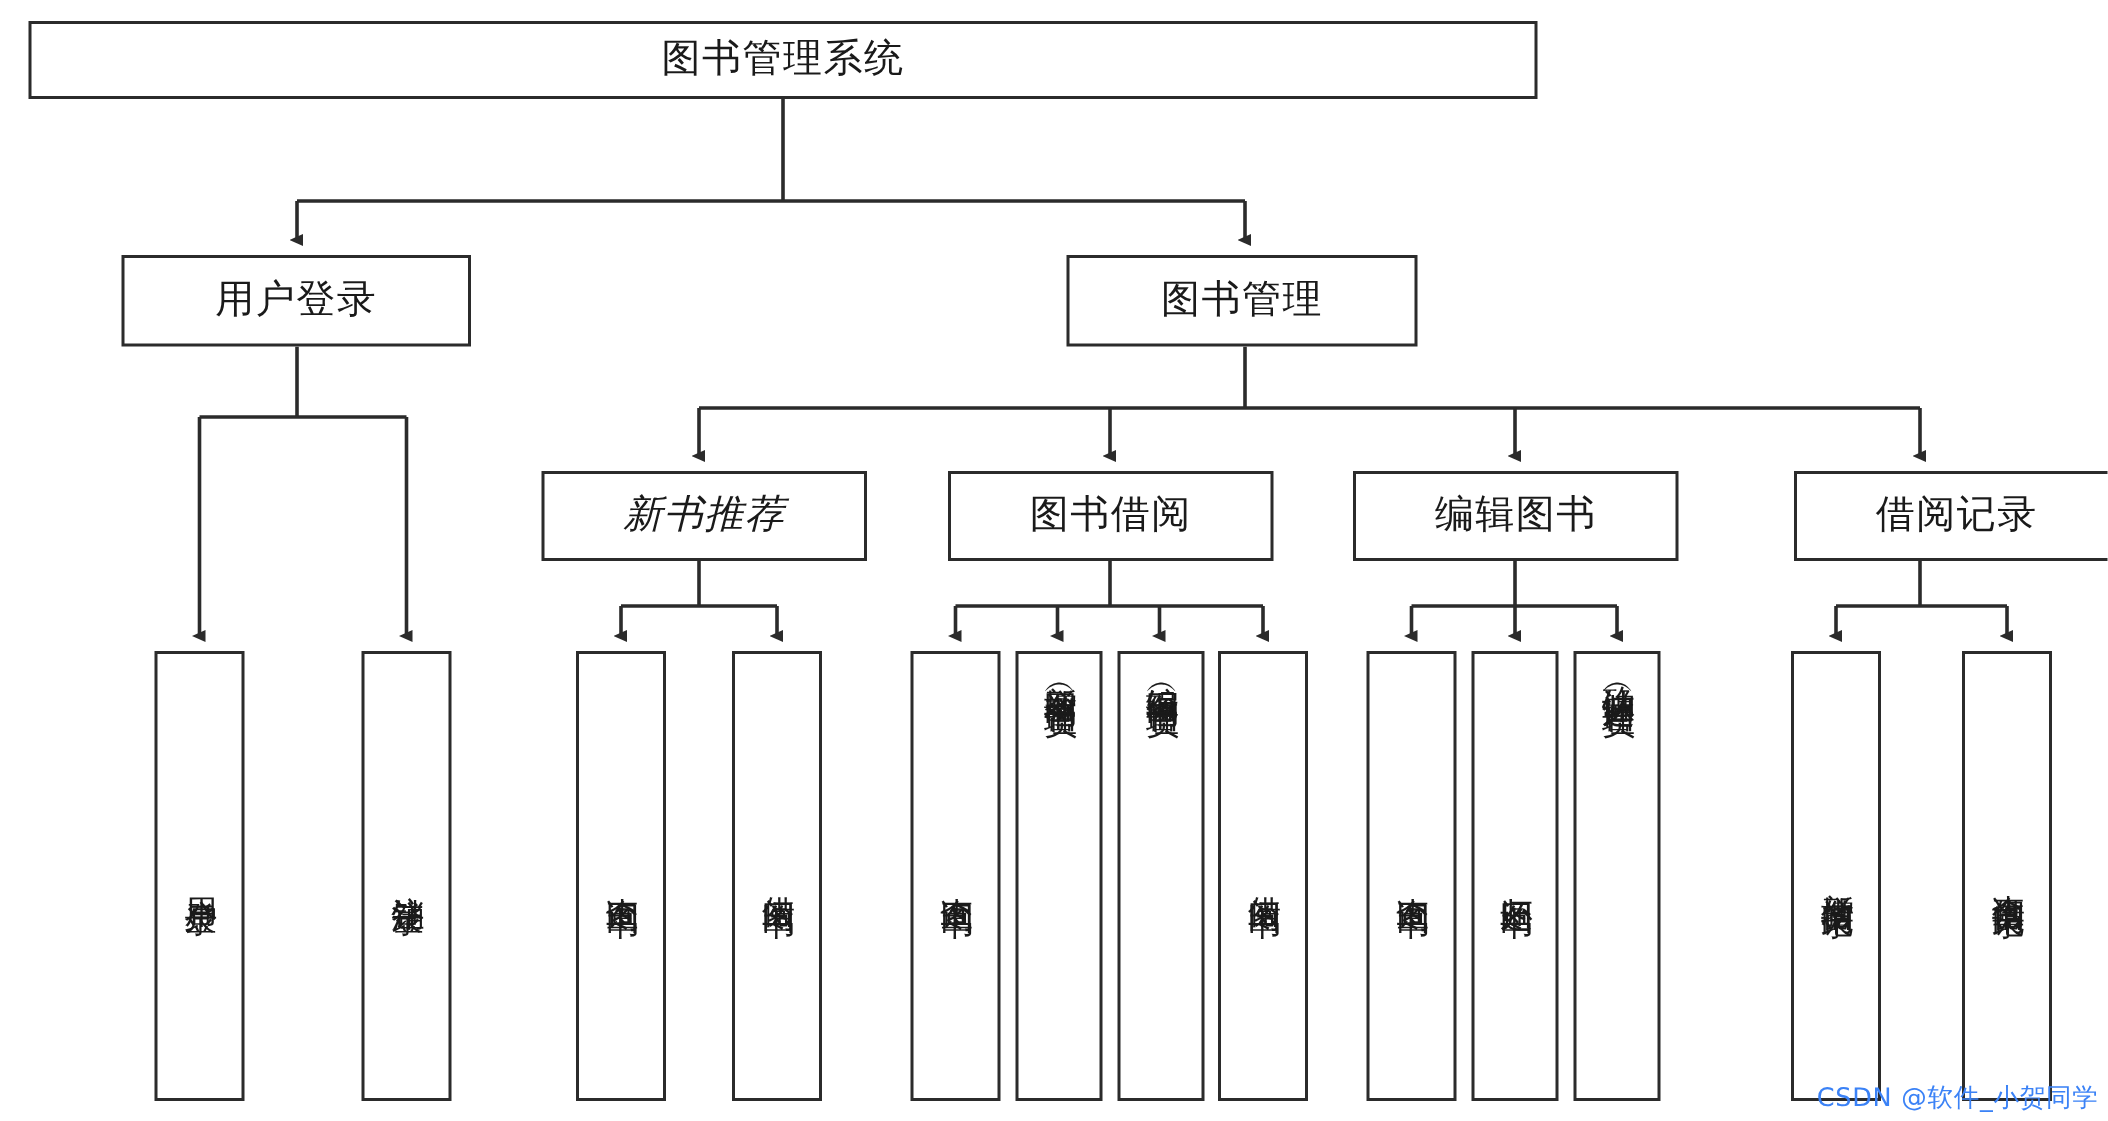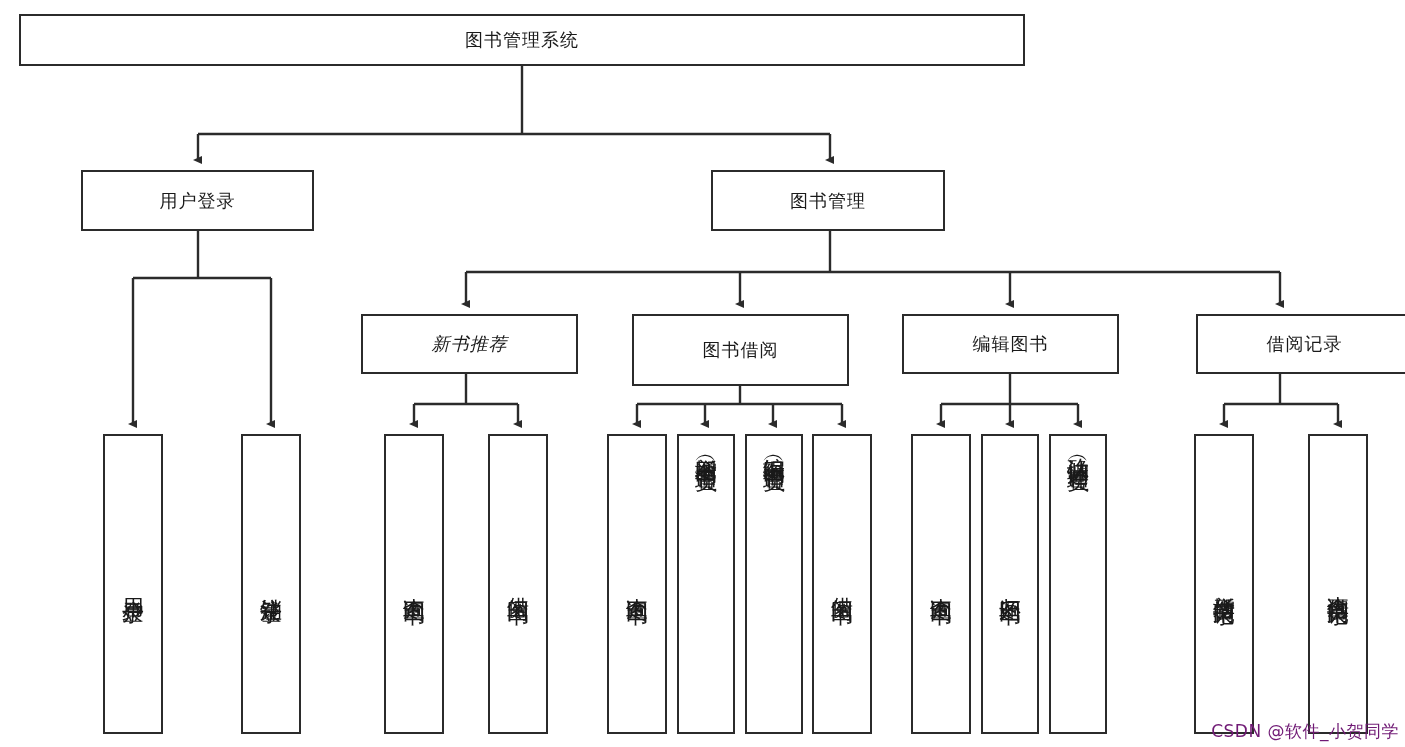--- a/index.html
+++ b/index.html
@@ -31,21 +31,21 @@
     position: absolute;
     box-sizing: border-box;
     background: #ffffff;
     border: 2px solid #2b2b2b;
     display: flex;
     align-items: center;
     justify-content: center;
     color: #1a1a1a;
   }
   .node.horiz .label {
-    font-size: 18px;
+    font-size: 26px;
     line-height: 1.2;
     letter-spacing: 1px;
     white-space: nowrap;
   }
   .node.vert {
     align-items: flex-start;
     justify-content: center;
     padding-top: 4px;
   }
   .node.vert .label {
@@ -58,21 +58,21 @@
   }
   .node.vert.centered {
     align-items: center;
     padding-top: 0;
   }
   .watermark {
     position: absolute;
     right: 6px;
     bottom: 4px;
     font-size: 17px;
-    color: #701a75;
+    color: #3b82f6;
     letter-spacing: 0.5px;
     white-space: nowrap;
   }
 </style>
 </head>
 <body>
 
 <div id="canvas">
 
   <svg class="wires" viewBox="0 0 1405 747">
@@ -132,21 +132,21 @@
   <div class="node horiz" style="left:81px; top:170px; width:233px; height:61px;">
     <span class="label">用户登录</span>
   </div>
   <div class="node horiz" style="left:711px; top:170px; width:234px; height:61px;">
     <span class="label">图书管理</span>
   </div>
 
   <div class="node horiz" style="left:361px; top:314px; width:217px; height:60px;font-style:italic;">
     <span class="label">新书推荐</span>
   </div>
-  <div class="node horiz" style="left:632px; top:314px; width:217px; height:72px;">
+  <div class="node horiz" style="left:632px; top:314px; width:217px; height:60px;">
     <span class="label">图书借阅</span>
   </div>
   <div class="node horiz" style="left:902px; top:314px; width:217px; height:60px;">
     <span class="label">编辑图书</span>
   </div>
   <div class="node horiz" style="left:1172px; top:314px; width:217px; height:60px;margin-left:24px;">
     <span class="label">借阅记录</span>
   </div>
 
   <div class="node vert centered" style="left:103px; top:434px; width:60px; height:300px;">

